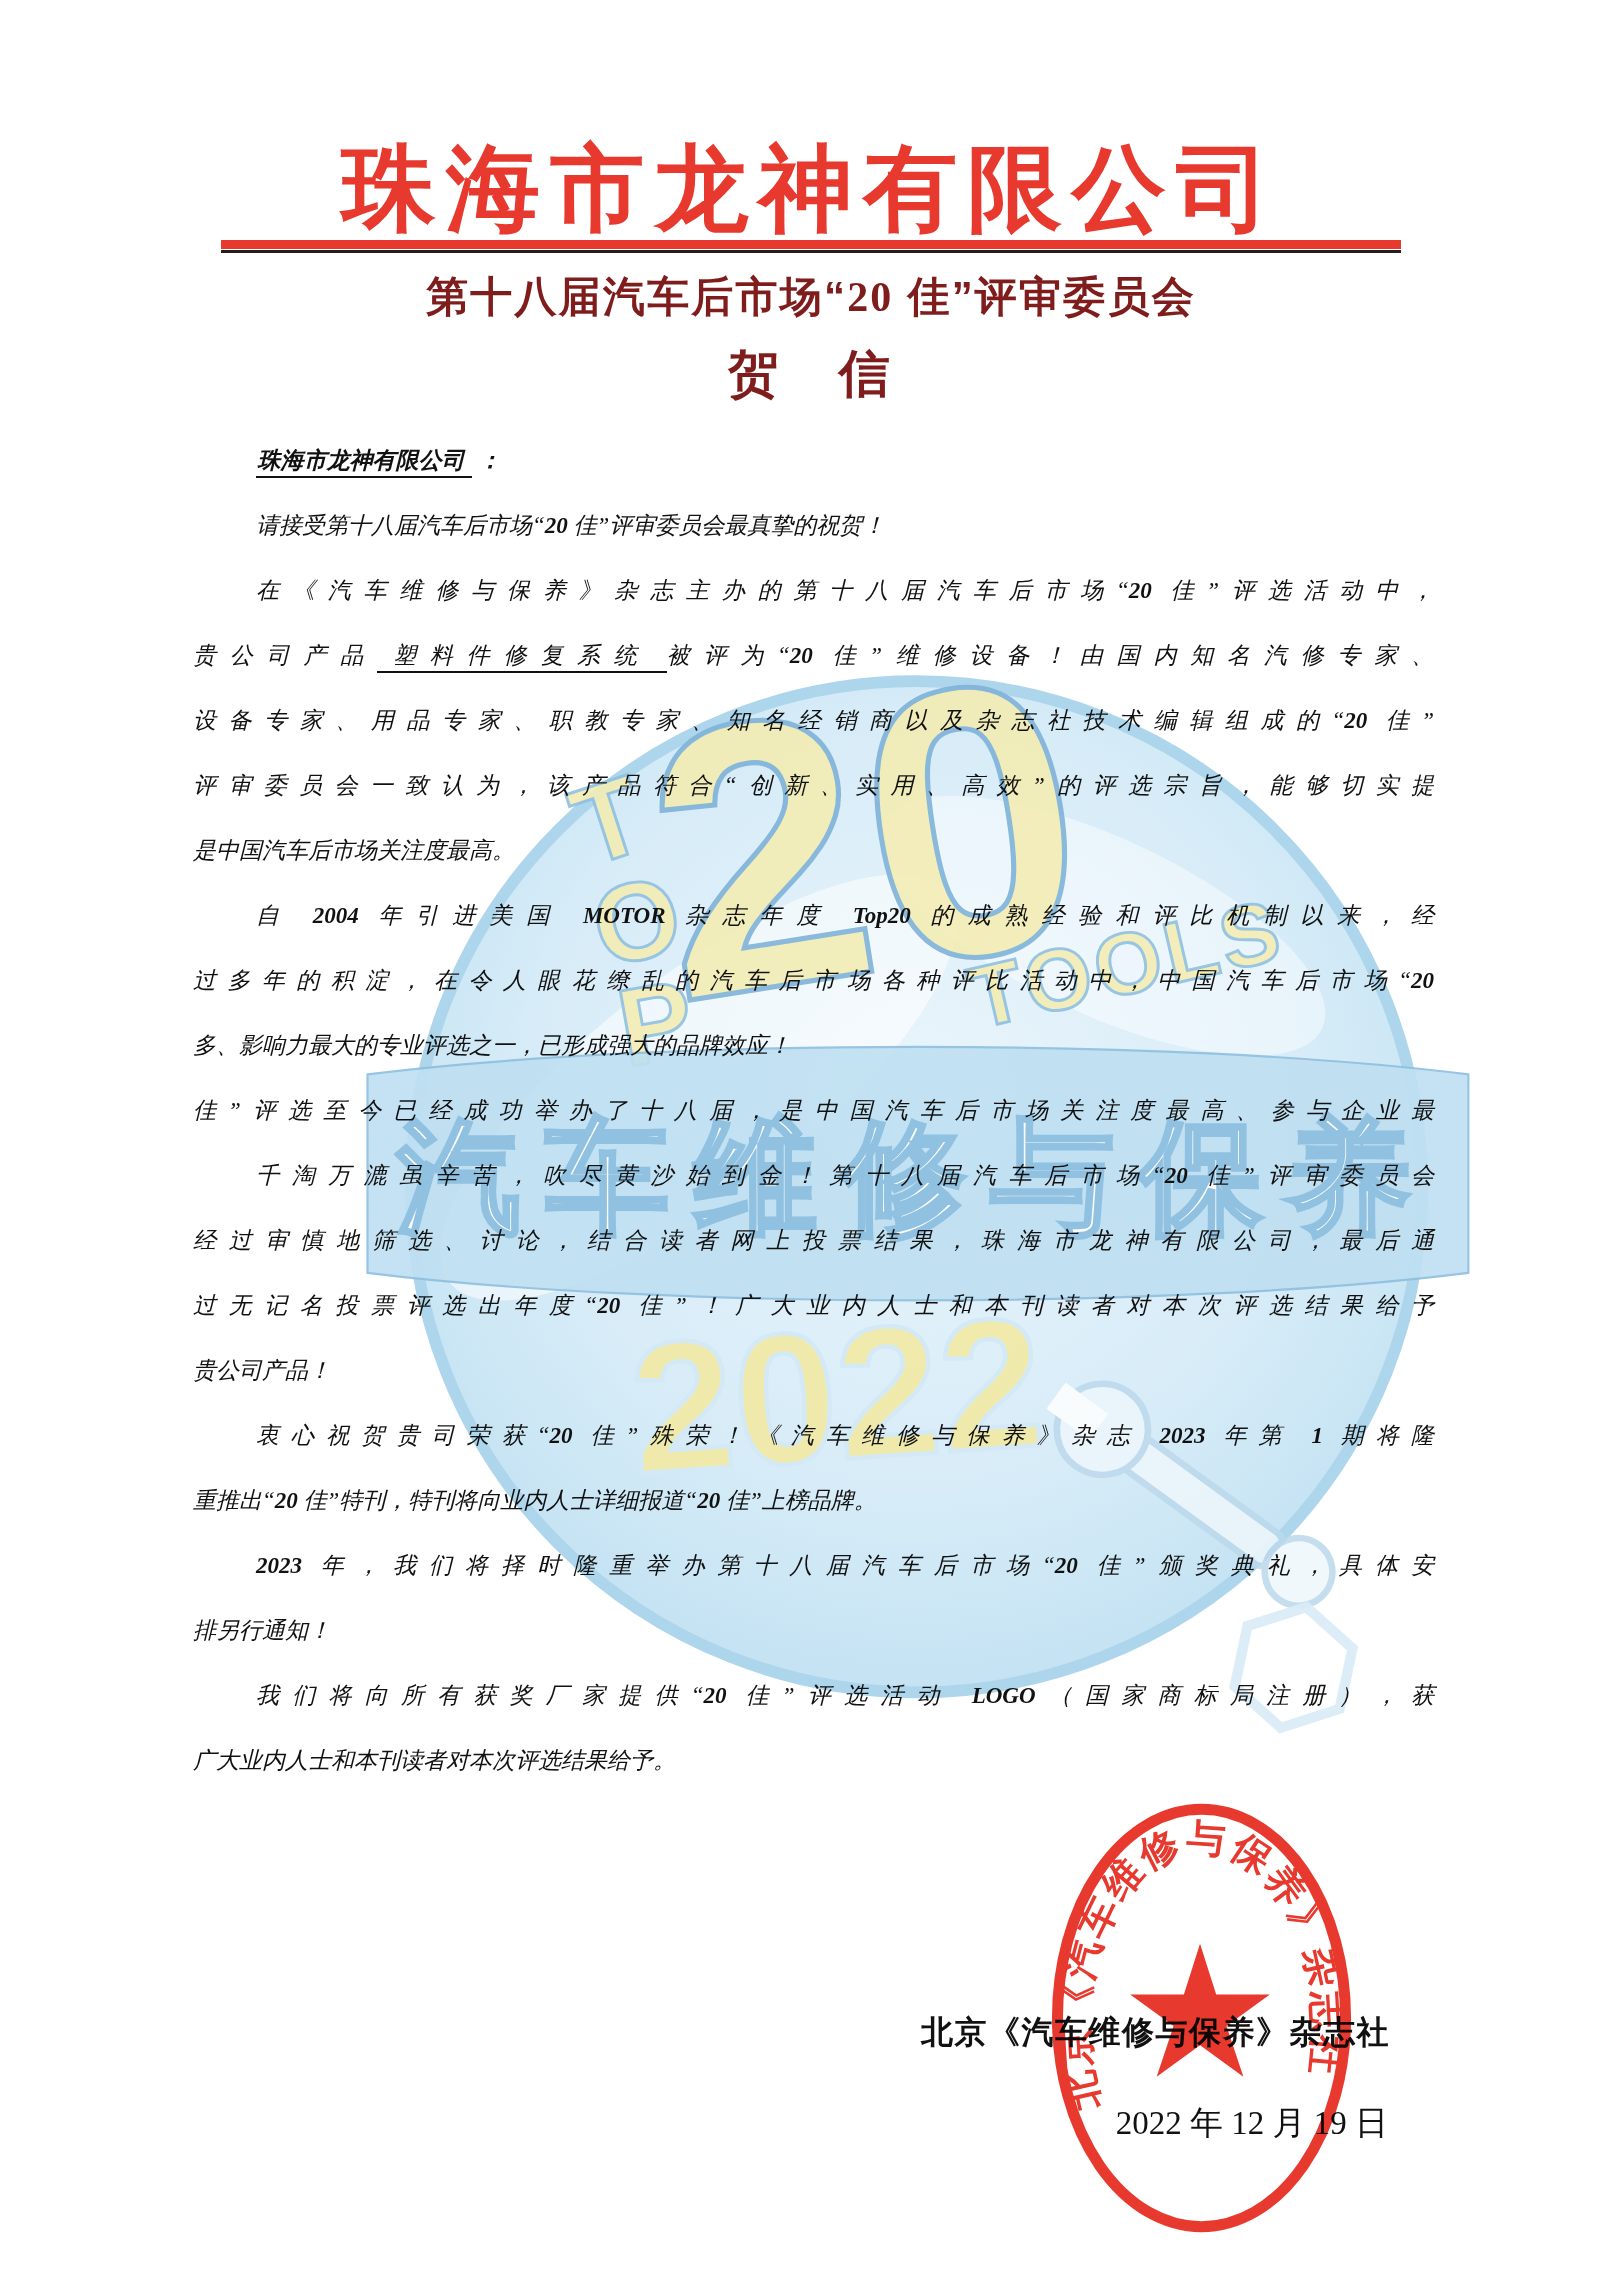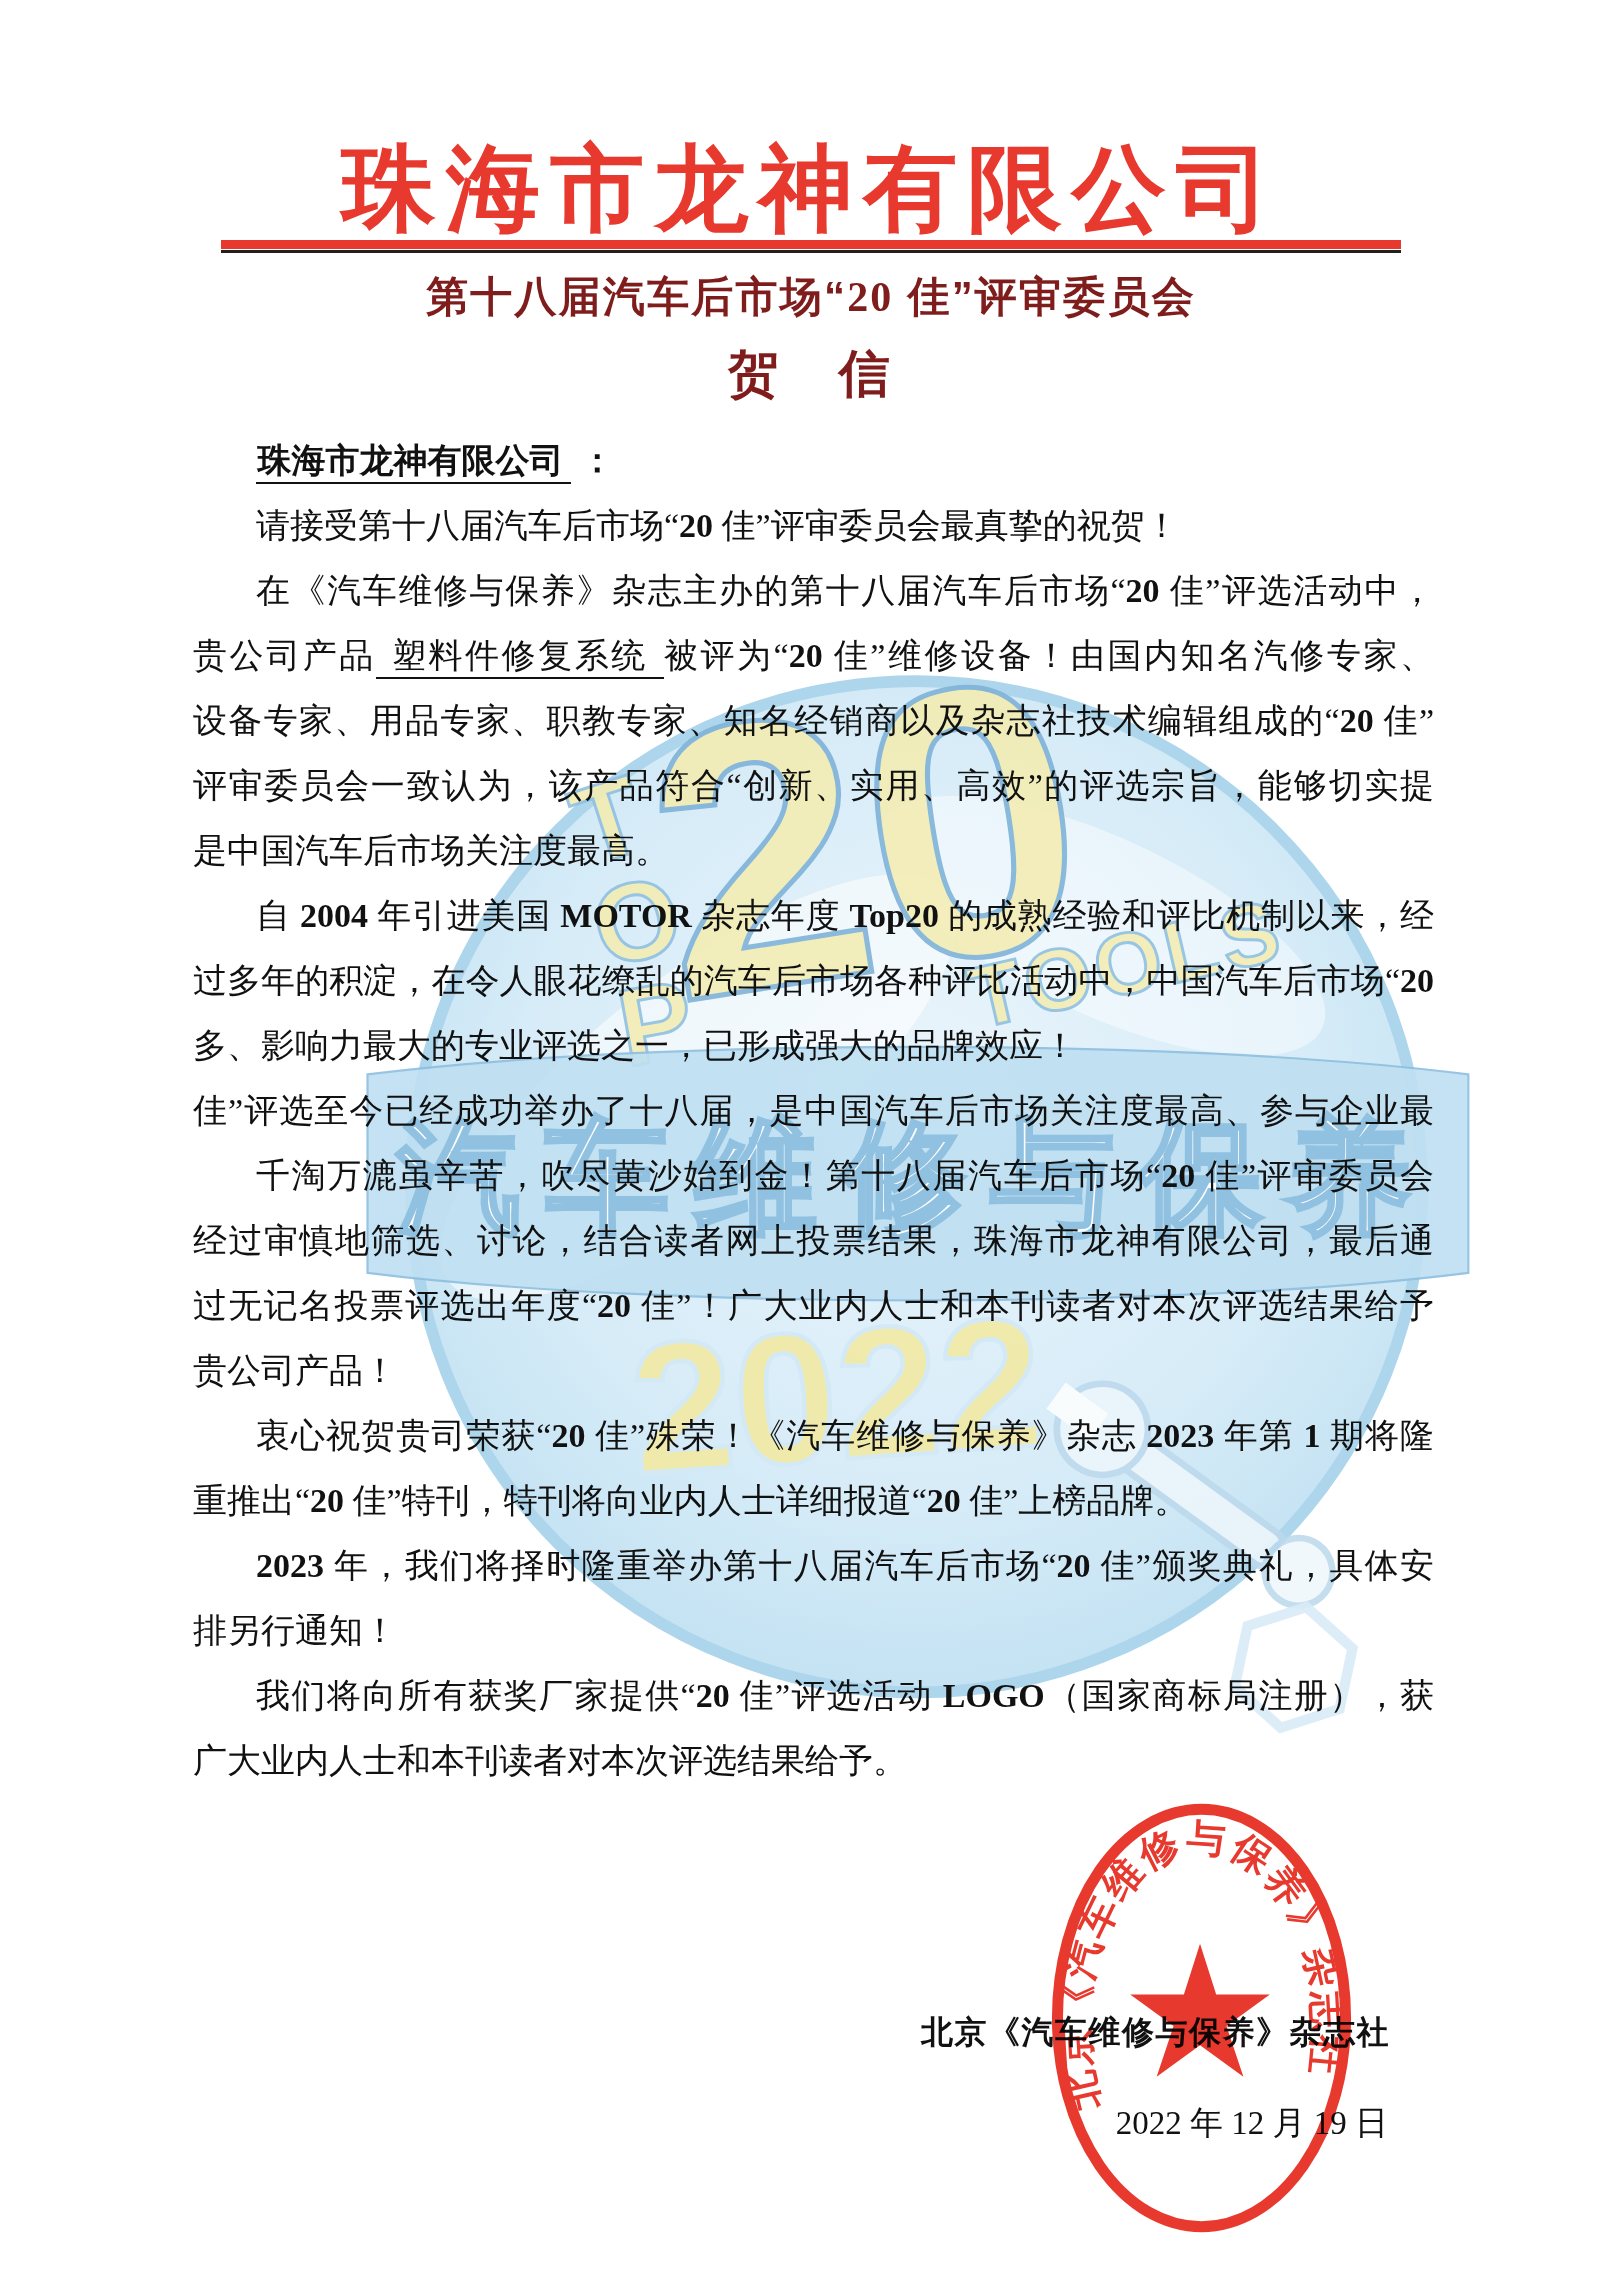--- a/index.html
+++ b/index.html
@@ -43,21 +43,22 @@
     text-align:center;
     font-family:"Liberation Sans","DejaVu Sans",sans-serif;
     font-weight:bold;
     font-size:51px;
     letter-spacing:4.4px;
     color:#7f1d1d;z-index:2;white-space:nowrap;
   }
   
   .body-text{
     position:absolute;left:193px;top:428px;width:1241px;z-index:2;
-    font-size:34px;
+    font-size:23px;
+    font-style:italic;
   }
   .line{height:65px;line-height:65px;white-space:normal;}
   .line.justify{text-align:justify;text-align-last:justify;}
   .line.indent{text-indent:63px;}
   .line .u{border-bottom:2.9px solid #111;padding:0 16px 2.9px 16px;}
   .salutation{font-family:"Liberation Sans","DejaVu Sans",sans-serif;font-weight:bold;}
   .salutation .u{border-bottom:2.9px solid #111;padding:0 7.4px 2.9px 1.5px;}
   .lat{font-family:"Liberation Serif","DejaVu Serif",serif;font-weight:bold;}
   
   .sig-org{

